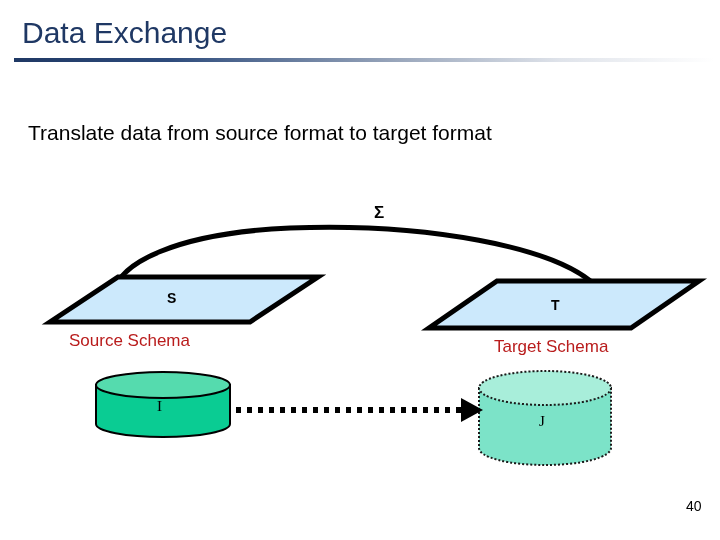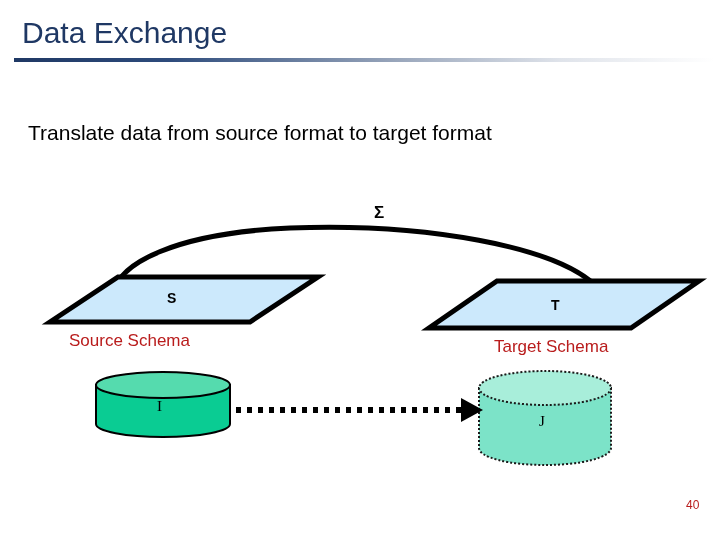--- a/index.html
+++ b/index.html
@@ -94,22 +94,22 @@
     font-family: "Liberation Serif", serif;
   }
   .i-label { left: 157px; top: 398px; }
   .j-label { left: 539px; top: 413px; }
 
   
   .page-number {
     position: absolute;
     left: 686px;
     top: 498px;
-    font-size: 12px;
-    color: #b91c1c;
+    font-size: 14px;
+    color: #000000;
     text-align: right;
   }
 </style>
 </head>
 <body>
 
 <div class="slide">
 
   <div class="title">Data Exchange</div>
   <div class="title-rule"></div>

